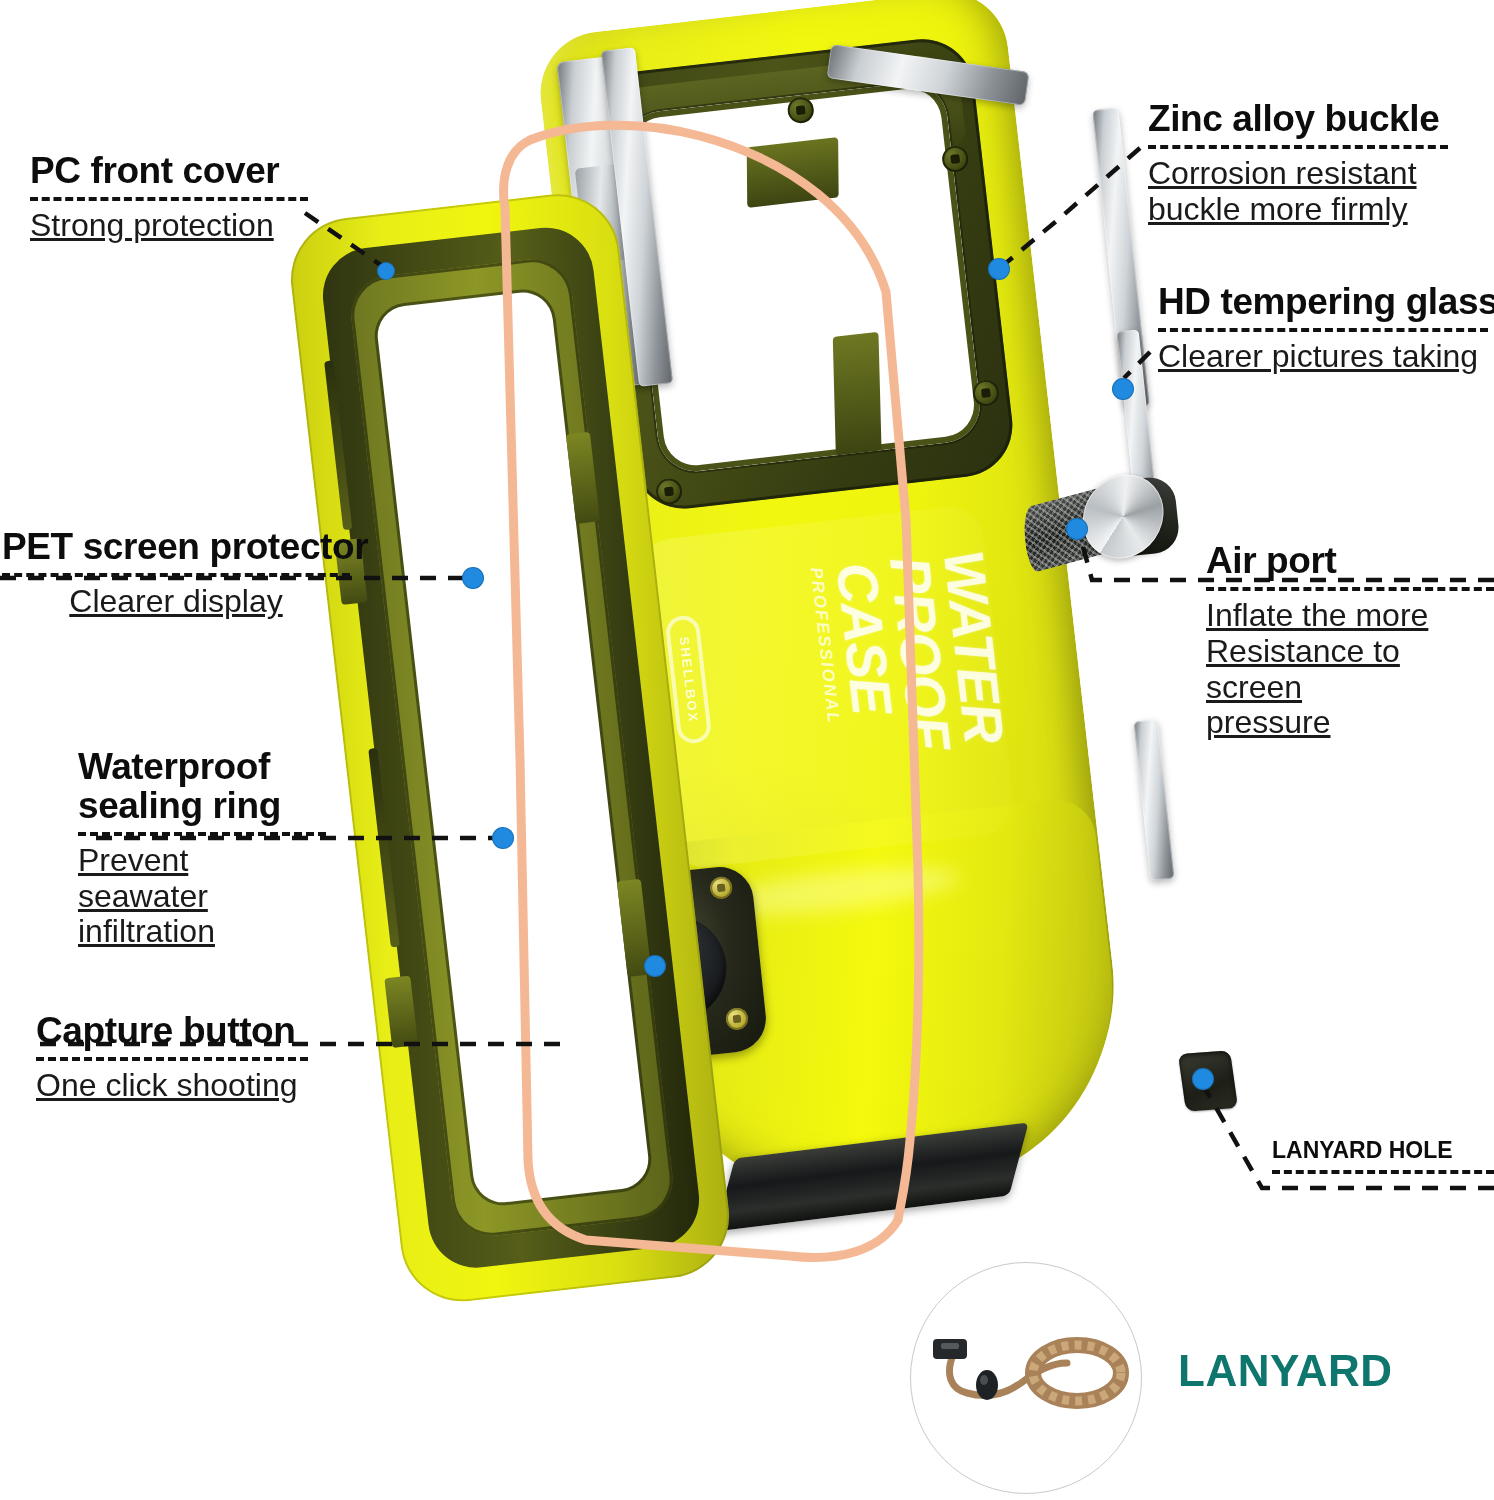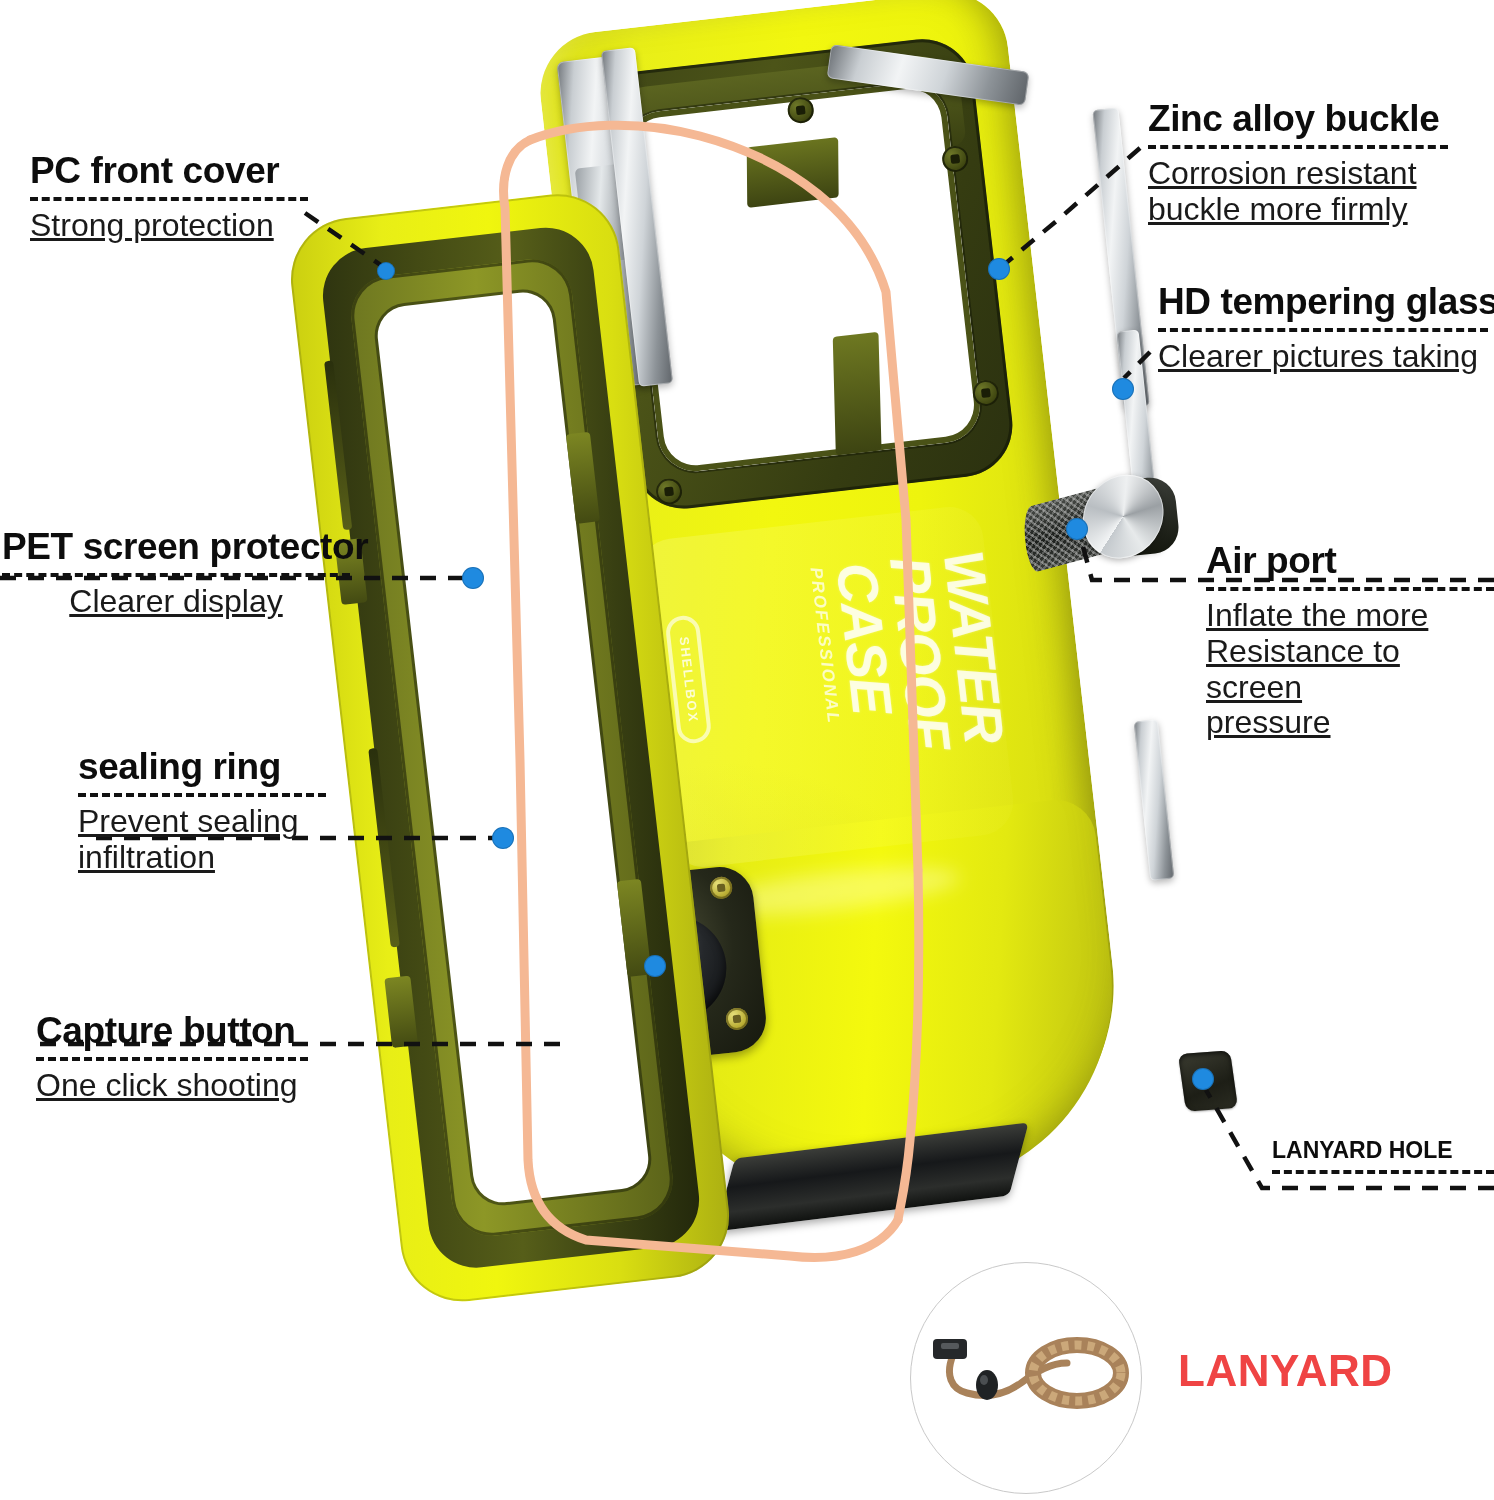--- a/index.html
+++ b/index.html
@@ -248,21 +248,21 @@
   
   #ring{ position:absolute; left:0; top:0; width:1494px; height:1500px; pointer-events:none; }
 
   
   .lan-circle{
     position:absolute; left:910px; top:1262px; width:232px; height:232px;
     border-radius:50%; border:1.5px solid #c9c9c9; background:#fff; overflow:hidden;
   }
   .lan-label{
     position:absolute; left:1178px; top:1346px;
-    font-size:44px; font-weight:700; letter-spacing:.5px; color:#ef4444;
+    font-size:44px; font-weight:700; letter-spacing:.5px; color:#0f766e;
   }
 </style>
 </head>
 <body>
 
 <div id="stage">
 
   <div id="art">
 
     <div class="shell">
@@ -412,23 +412,24 @@
     <div class="c-sub">Strong protection</div>
   </div>
 
   <div class="callout sz-lg" style="left:2px; top:528px; width:348px;">
     <div class="c-title">PET screen protector</div>
     <div class="c-rule"></div>
     <div class="c-sub" style="text-align:center;">Clearer display</div>
   </div>
 
   <div class="callout sz-lg" style="left:78px; top:748px; width:248px;">
+    <div class="c-title">Waterproof</div>
     <div class="c-title">sealing ring</div>
     <div class="c-rule"></div>
-    <div class="c-sub">Prevent sealing</div>
+    <div class="c-sub">Prevent seawater</div>
     <div class="c-sub">infiltration</div>
   </div>
 
   <div class="callout sz-lg" style="left:36px; top:1012px; width:272px;">
     <div class="c-title">Capture button</div>
     <div class="c-rule"></div>
     <div class="c-sub">One click shooting</div>
   </div>
 
   <div class="callout sz-lg right" style="left:1148px; top:100px; width:300px;">

